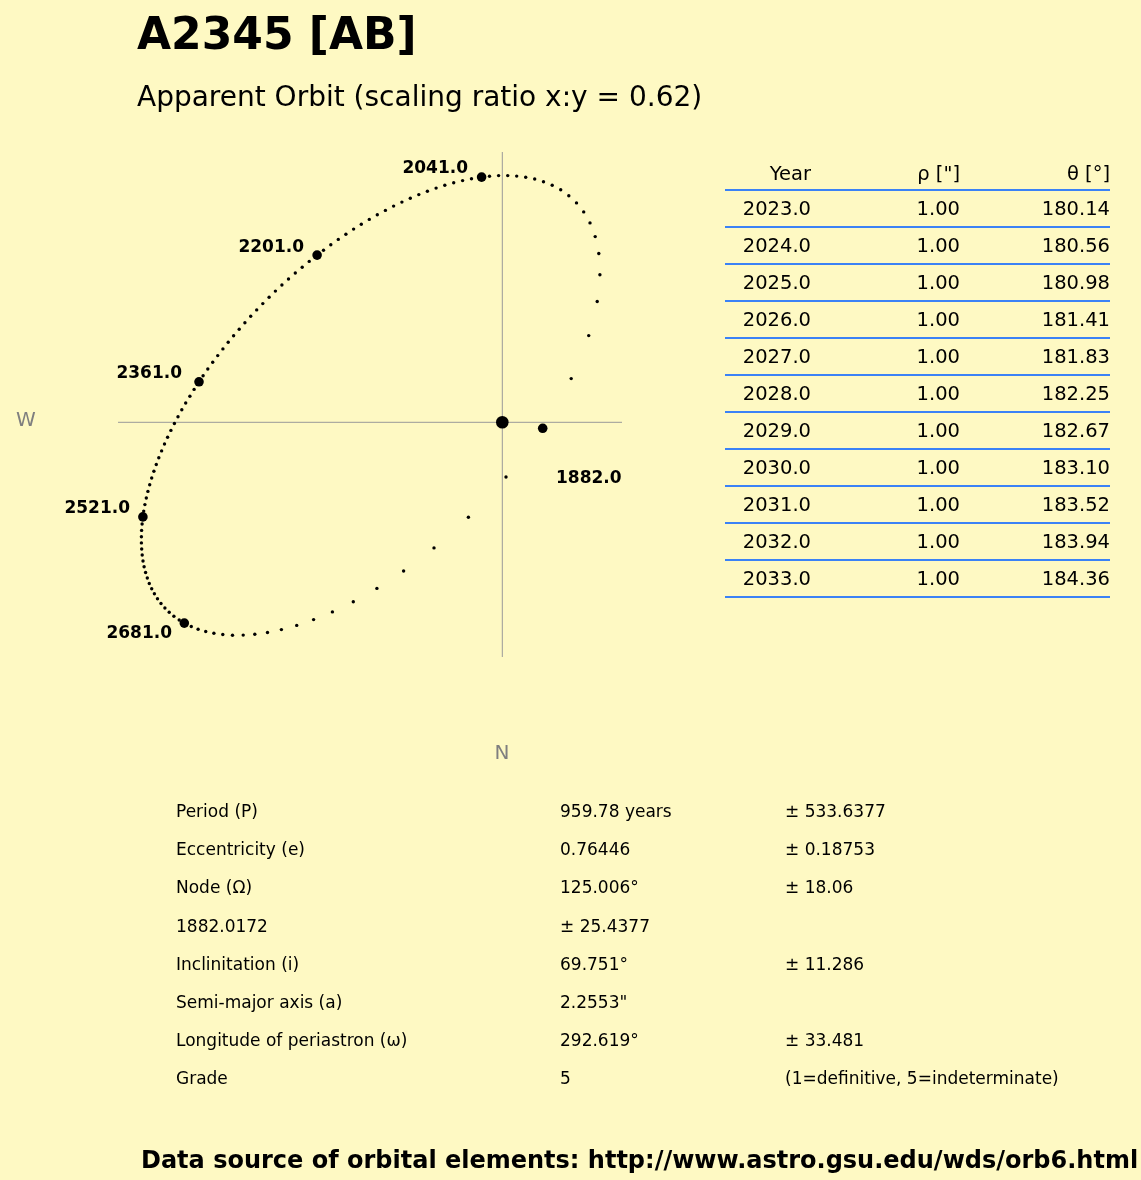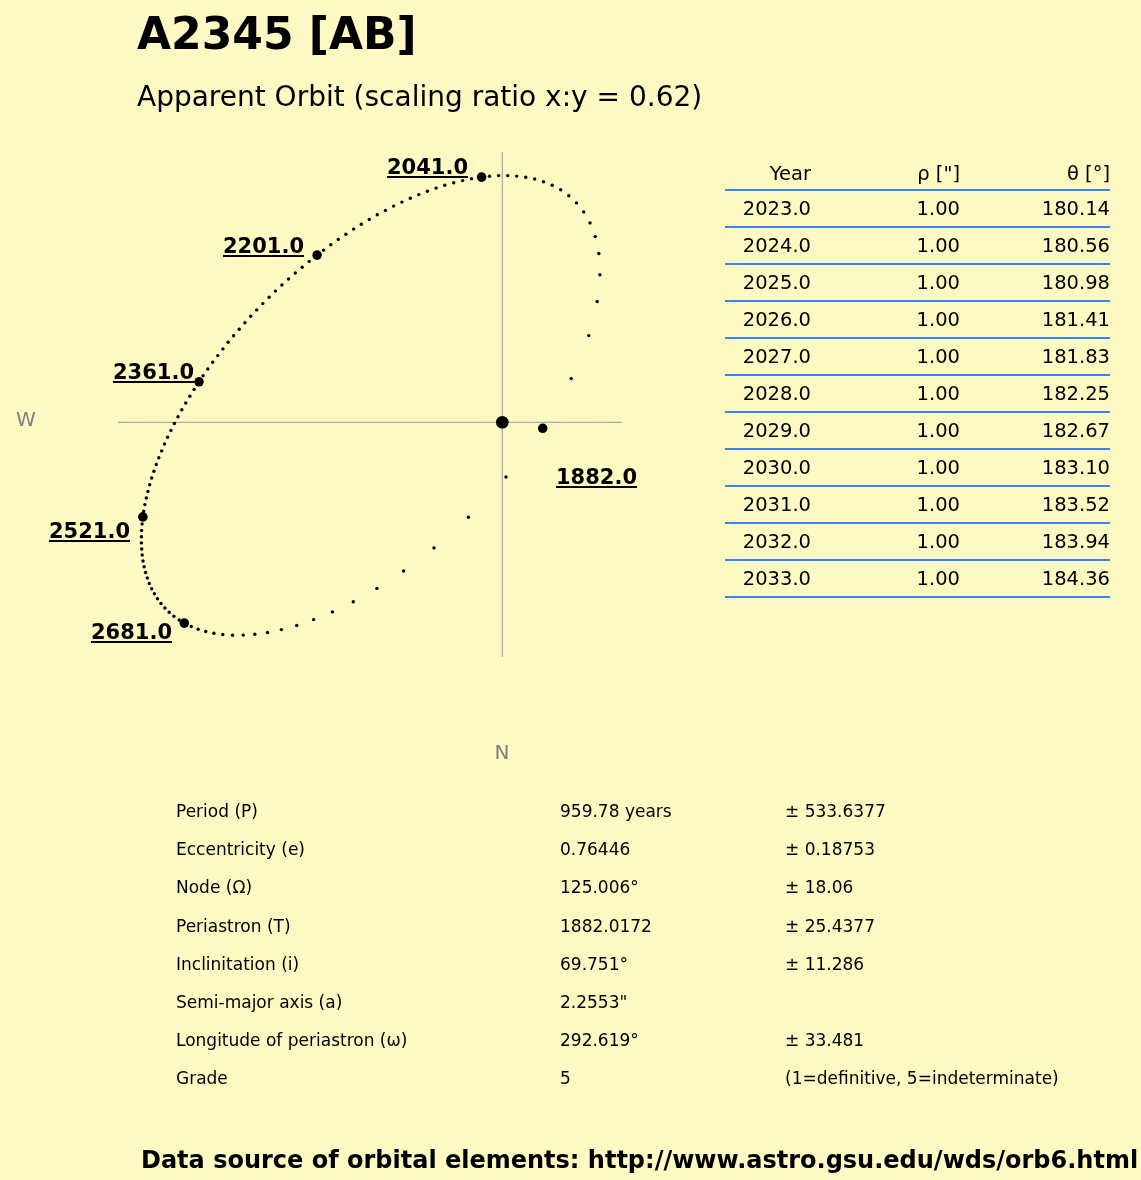--- a/index.html
+++ b/index.html
@@ -5,21 +5,21 @@
   html,body{margin:0;padding:0;background:#fff;}
   .page{position:relative;width:1141px;height:1180px;background:#fef9c3;overflow:hidden;
         font-family:"DejaVu Sans","Liberation Sans",sans-serif;color:#000;}
   .title{position:absolute;left:137px;top:8px;font-size:44px;font-weight:bold;white-space:nowrap;}
   .subtitle{position:absolute;left:137px;top:80px;font-size:28px;white-space:nowrap;}
   .plot{position:absolute;left:0;top:0;width:660px;height:770px;}
   .plot svg{position:absolute;left:0;top:0;}
   .axis-label{position:absolute;font-size:20px;color:#7f7f7f;transform:translate(-50%,-50%);}
   .axis-label.w{left:26px;top:419px;}
   .axis-label.n{left:502px;top:752px;}
-  .epoch-label{position:absolute;font-size:21px;font-weight:bold;white-space:nowrap;text-decoration:underline;}
+  .epoch-label{position:absolute;font-size:17px;font-weight:bold;white-space:nowrap;}
   .ephem-table{position:absolute;left:725px;top:158px;width:385px;padding-right:15px;}
   .trow{display:grid;grid-template-columns:86px 149px 150px;height:35px;line-height:35px;
         border-bottom:2px solid #3b82f6;font-size:19.5px;}
   .trow.hdr{height:31px;line-height:31px;}
   .tcell{text-align:right;white-space:nowrap;}
   .elements{position:absolute;left:176px;top:792px;font-size:17px;}
   .erow{display:grid;grid-template-columns:384px 225px auto;height:38.2px;align-items:center;}
   .ecell{white-space:nowrap;}
   .footer{position:absolute;left:141px;top:1146px;font-size:24px;font-weight:bold;white-space:nowrap;}
 </style>
@@ -160,22 +160,22 @@
         <circle cx="199.0" cy="381.8" r="4.8" fill="#000000"></circle>
         <circle cx="142.9" cy="516.9" r="4.8" fill="#000000"></circle>
         <circle cx="184.3" cy="623.1" r="4.8" fill="#000000"></circle>
         <circle cx="502.3" cy="422.3" r="6.3" fill="#000000"></circle>
       </svg>
     <div class="axis-label w">W</div>
     <div class="axis-label n">N</div>
   <div class="epoch-label" style="left: 556px; top: 437px; transform: translate(0px, -50%); margin-top: 40px;">1882.0</div>
       <div class="epoch-label" style="left: 468px; top: 167px; transform: translate(-100%, -50%);">2041.0</div>
       <div class="epoch-label" style="left: 304px; top: 246px; transform: translate(-100%, -50%);">2201.0</div>
-      <div class="epoch-label" style="left: 194px; top: 372px; transform: translate(-100%, -50%);">2361.0</div>
-      <div class="epoch-label" style="left: 130px; top: 507px; transform: translate(-100%, -50%); margin-top: 24px;">2521.0</div>
+      <div class="epoch-label" style="left: 182px; top: 372px; transform: translate(-100%, -50%);">2361.0</div>
+      <div class="epoch-label" style="left: 130px; top: 507px; transform: translate(-100%, -50%);">2521.0</div>
       <div class="epoch-label" style="left: 172px; top: 632px; transform: translate(-100%, -50%);">2681.0</div>
     </div>
 
   <div class="ephem-table">
       <div class="trow hdr">
         <div class="tcell">Year</div>
         <div class="tcell">ρ ["]</div>
         <div class="tcell">θ [°]</div>
       </div>
       <div class="trow">
@@ -245,21 +245,20 @@
         <div class="ecell">Eccentricity (e)</div>
         <div class="ecell">0.76446</div>
         <div class="ecell">± 0.18753</div>
       </div>
       <div class="erow">
         <div class="ecell">Node (Ω)</div>
         <div class="ecell">125.006°</div>
         <div class="ecell">± 18.06</div>
       </div>
       <div class="erow">
-        <div class="ecell">Periastron (T)</div>
         <div class="ecell">1882.0172</div>
         <div class="ecell">± 25.4377</div>
       </div>
       <div class="erow">
         <div class="ecell">Inclinitation (i)</div>
         <div class="ecell">69.751°</div>
         <div class="ecell">± 11.286</div>
       </div>
       <div class="erow">
         <div class="ecell">Semi-major axis (a)</div>

